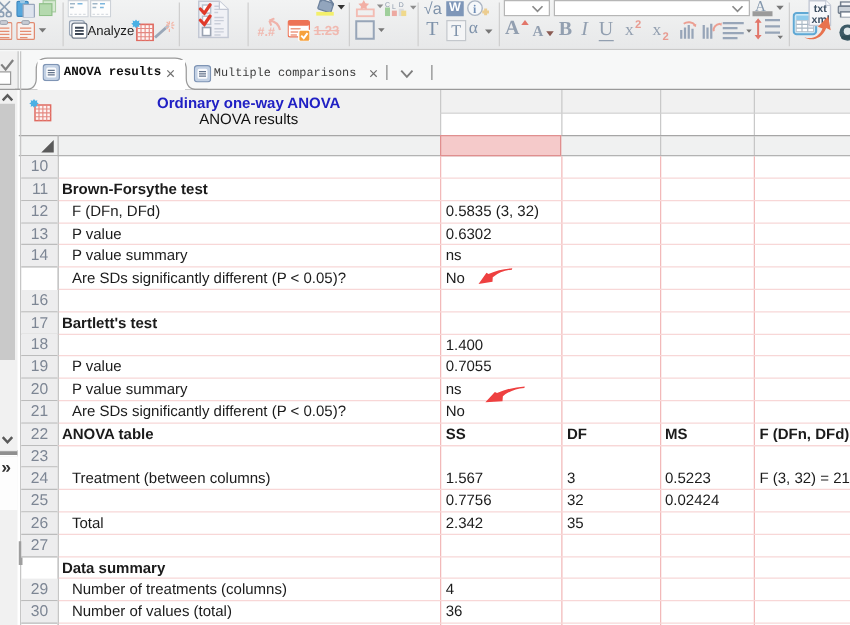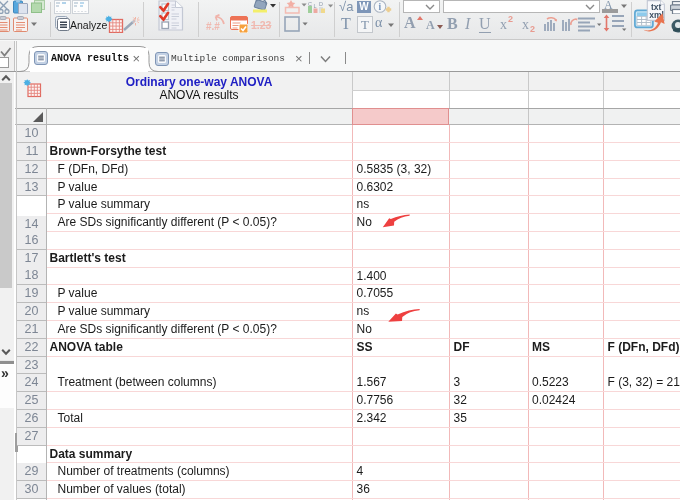--- a/index.html
+++ b/index.html
@@ -375,21 +375,21 @@
 <div class="rnum" style="top:160.8px;">12</div>
 <div class="drow" style="top:160.8px;">
       <span class="c0i" style="">F (DFn, DFd)</span>
       <span class="cb" style="">0.5835 (3, 32)</span>
     </div>
 <div class="rnum" style="top:178.6px;">13</div>
 <div class="drow" style="top:178.6px;">
       <span class="c0i" style="">P value</span>
       <span class="cb" style="">0.6302</span>
     </div>
-<div class="rnum" style="top:196.4px;margin-top:20px;">14</div>
+<div class="rnum" style="top:196.4px;">14</div>
 <div class="drow" style="top:196.4px;">
       <span class="c0i" style="">P value summary</span>
       <span class="cb" style="">ns</span>
     </div>
 <div class="rnum" style="top:232px;">15</div>
 <div class="drow" style="top:214.2px;">
       <span class="c0i" style="">Are SDs significantly different (P &lt; 0.05)?</span>
       <span class="cb" style="">No</span>
     </div>
 <div class="rnum" style="top:232.0px;">16</div>

